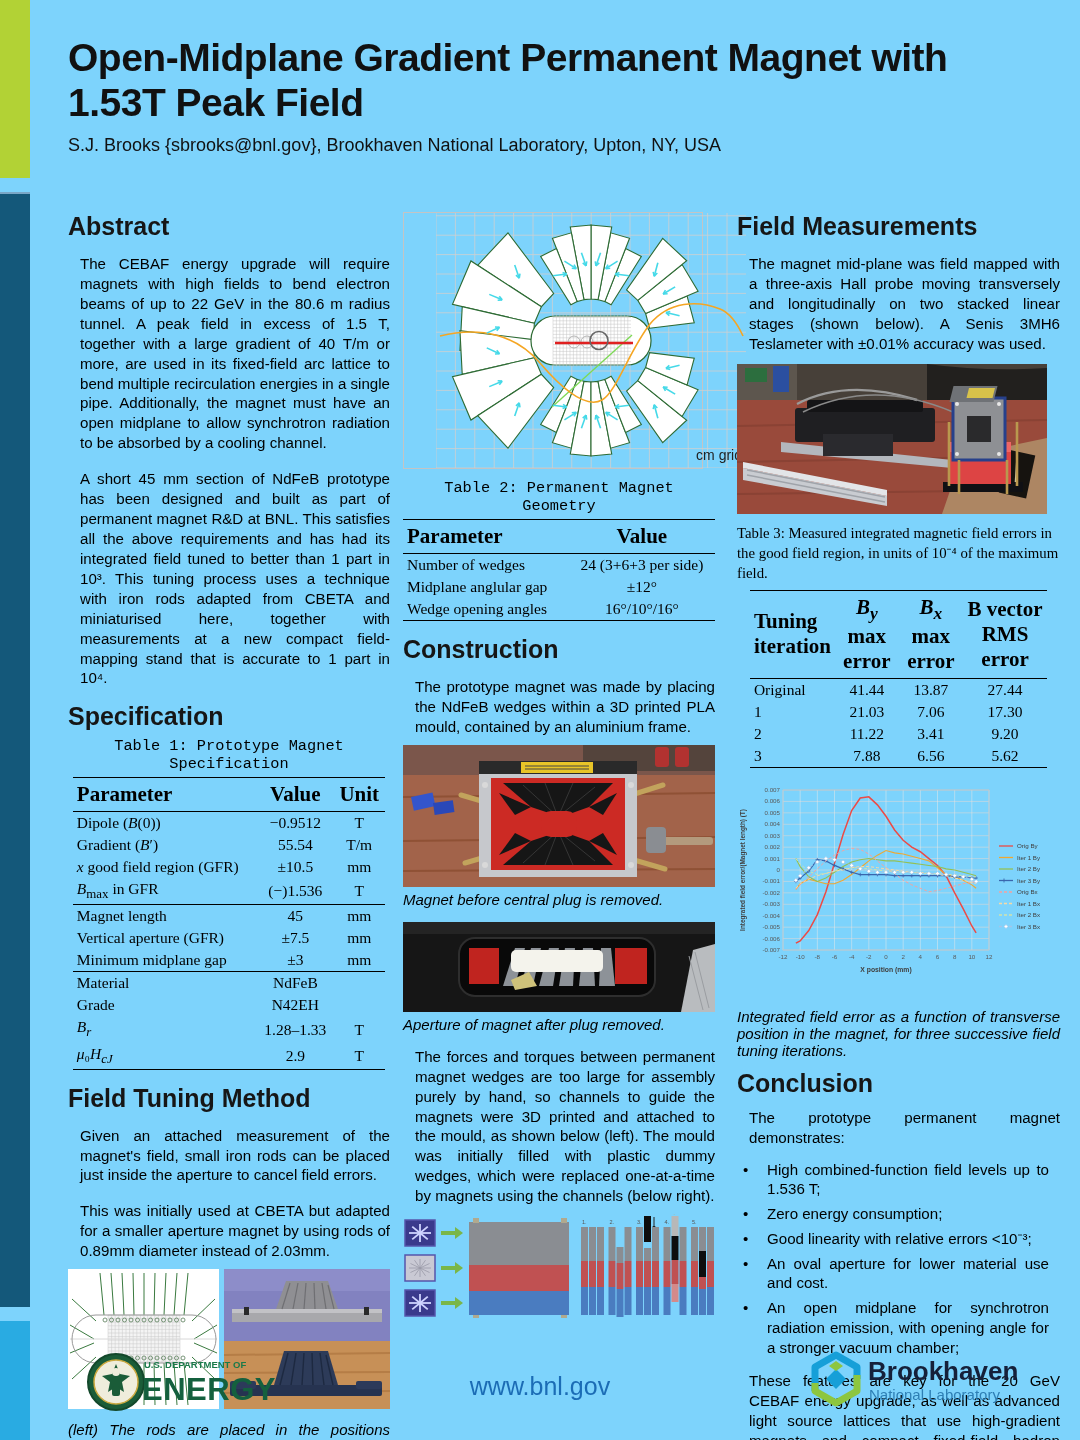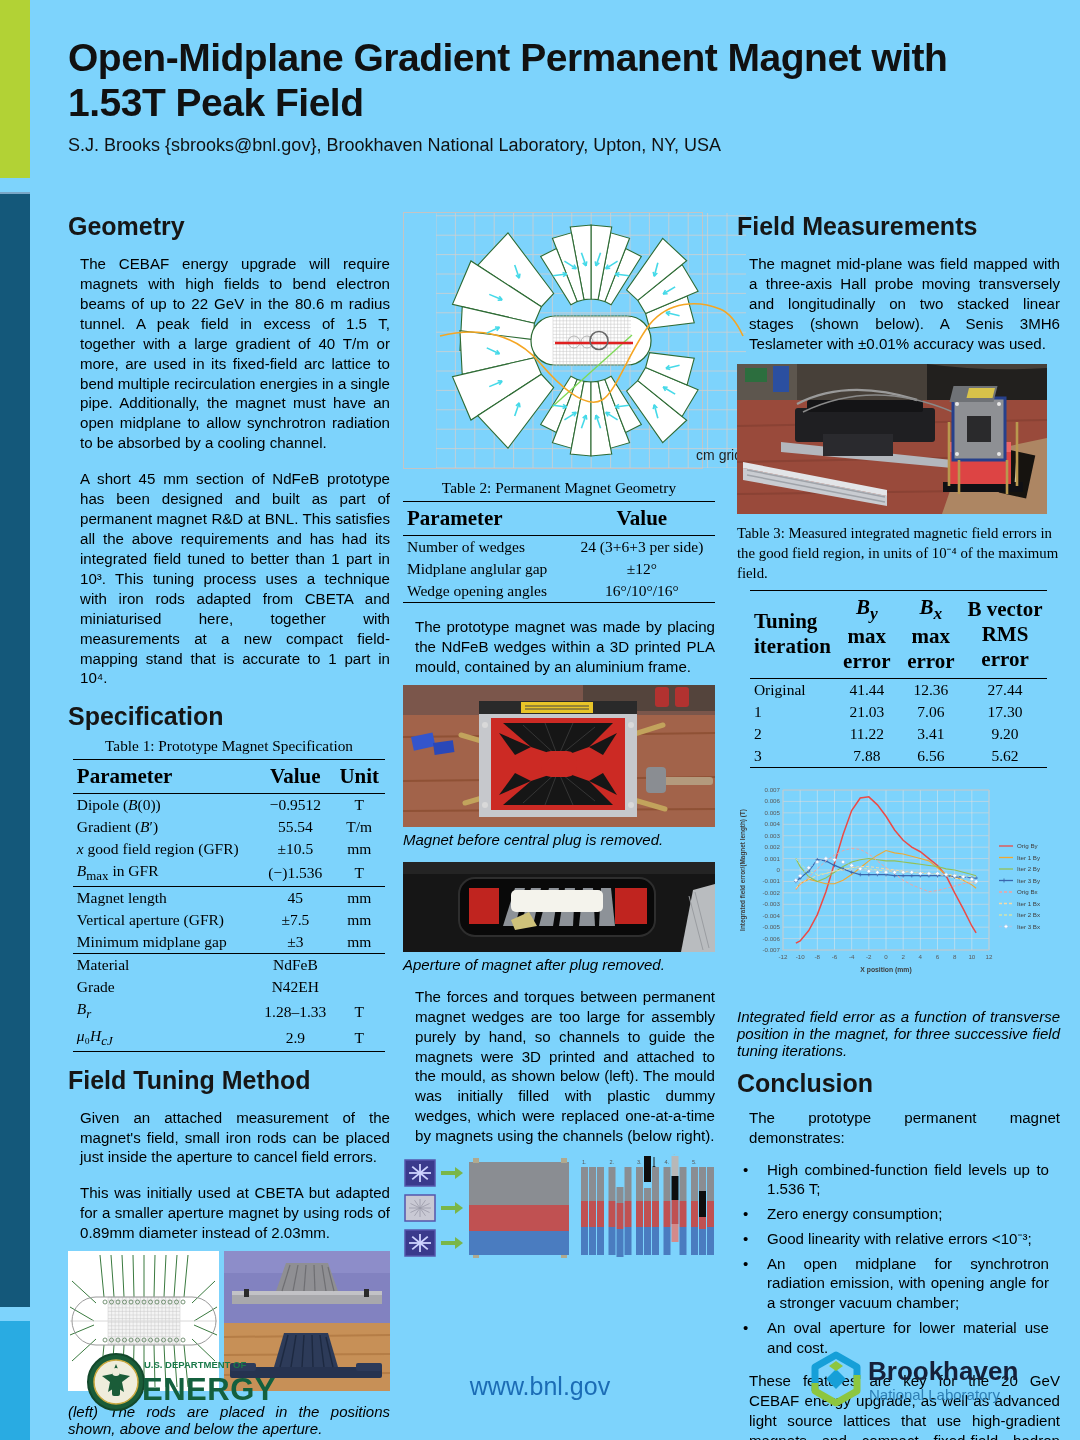--- a/index.html
+++ b/index.html
@@ -15,21 +15,21 @@
   .title{font-size:39px;font-weight:bold;line-height:1.15;color:#111;letter-spacing:-0.5px;}
   .author{font-size:18px;margin-top:9px;color:#111;}
   
   .col{position:absolute;top:212px;}
   .col-left{left:68px;width:322px;}
   .col-mid{left:403px;width:312px;}
   .col-right{left:737px;width:323px;}
   h2.sec{font-size:25px;font-weight:bold;margin:0 0 13px 0;color:#161616;}
   p.body{font-size:15.1px;line-height:1.32;text-align:justify;margin:0 0 16px 12px;}
   p.capt{font-size:15px;font-style:italic;text-align:justify;margin:4px 0 14px 0;}
-  .serifcap{font-family:Liberation Serif, serif;font-size:15.3px;text-align:center;margin:2px 0 4px 0;}
+  .serifcap{font-family:Liberation Mono, monospace;font-size:15.3px;text-align:center;margin:2px 0 4px 0;}
   .serifcap-l{font-family:"Liberation Serif",serif;font-size:14.8px;text-align:left;margin:10px 0 6px 0;line-height:1.35;}
   
   table.spec{border-collapse:collapse;font-family:"Liberation Serif",serif;margin:4px auto 14px;}
   table.spec th{font-weight:bold;padding:4px 4px;font-size:21px;}
   table.spec td{padding:2px 4px;font-size:15.5px;}
   table.spec thead tr{border-top:1.6px solid #000;border-bottom:1px solid #000;}
   table.spec tbody{border-bottom:1px solid #000;}
   table.spec tbody:last-child{border-bottom:1.6px solid #000;}
   table.spec .c{text-align:center;}
   table.spec .l{text-align:left;}
@@ -58,21 +58,21 @@
 
   <div class="header">
     <div class="title">
       <span>Open-Midplane Gradient Permanent Magnet with</span><br>
       <span>1.53T Peak Field</span>
     </div>
     <div class="author">S.J. Brooks {sbrooks@bnl.gov}, Brookhaven National Laboratory, Upton, NY, USA</div>
   </div>
 
   <div class="col col-left">
-    <h2 class="sec">Geometry</h2>
+    <h2 class="sec">Abstract</h2>
     <p class="body">The CEBAF energy upgrade will require magnets with high fields to bend electron beams of up to 22 GeV in the 80.6 m radius tunnel. A peak field in excess of 1.5 T, together with a large gradient of 40 T/m or more, are used in its fixed-field arc lattice to bend multiple recirculation energies in a single pipe. Additionally, the magnet must have an open midplane to allow synchrotron radiation to be absorbed by a cooling channel.</p>
     <p class="body" style="margin-bottom:14px">A short 45 mm section of NdFeB prototype has been designed and built as part of permanent magnet R&amp;D at BNL. This satisfies all the above requirements and has had its integrated field tuned to better than 1 part in 10³. This tuning process uses a technique with iron rods adapted from CBETA and miniaturised here, together with measurements at a new compact field-mapping stand that is accurate to 1 part in 10⁴.</p>
 
     <h2 class="sec" style="margin-bottom:6px">Specification</h2>
     <div class="serifcap">Table 1: Prototype Magnet Specification</div>
     <table class="spec" style="width:97%" id="table1">
         <thead>
           <tr>
             <th class="l">Parameter</th>
             <th class="c">Value</th>
@@ -489,20 +489,21 @@
             <td class="l">Midplane anglular gap</td>
             <td class="c">±12°</td>
           </tr>
           <tr>
             <td class="l">Wedge opening angles</td>
             <td class="c">16°/10°/16°</td>
           </tr>
         </tbody>
       </table>
 
+    <h2 class="sec" style="margin-top:6px">Construction</h2>
     <p class="body" style="margin-bottom:8px">The prototype magnet was made by placing the NdFeB wedges within a 3D printed PLA mould, contained by an aluminium frame.</p>
 
     <div class="imgbox">
       <svg width="312" height="142" viewBox="0 0 312 142">
         <rect width="312" height="142" fill="#a2634a"></rect>
         <rect width="312" height="30" fill="#7b564b"></rect>
         <rect x="180" y="0" width="132" height="26" fill="#54443c"></rect>
         <rect x="252" y="2" width="14" height="20" fill="#b23230" rx="3"></rect>
           <rect x="272" y="2" width="14" height="20" fill="#b23230" rx="3"></rect>
         <g stroke="#8f5135" stroke-width="2">
@@ -762,21 +763,21 @@
             <th class="l">Tuning<br>iteration</th>
             <th class="c"><i>B</i><sub><i>y</i></sub> max<br>error</th>
             <th class="c"><i>B</i><sub><i>x</i></sub> max<br>error</th>
             <th class="c">B vector<br>RMS error</th>
           </tr>
         </thead>
         <tbody>
           <tr>
             <td class="l">Original</td>
             <td class="c">41.44</td>
-            <td class="c">12.36</td>
+            <td class="c">13.87</td>
             <td class="c">27.44</td>
           </tr>
           <tr>
             <td class="l">1</td>
             <td class="c">21.03</td>
             <td class="c">7.06</td>
             <td class="c">17.30</td>
           </tr>
           <tr>
             <td class="l">2</td>
@@ -953,22 +954,22 @@
         </svg>
     </div>
     <p class="capt" style="margin-top:8px;margin-bottom:10px">Integrated field error as a function of transverse position in the magnet, for three successive field tuning iterations.</p>
 
     <h2 class="sec" style="margin-bottom:10px">Conclusion</h2>
     <p class="body" style="margin-bottom:12px">The prototype permanent magnet demonstrates:</p>
     <ul class="concl" id="bullets">
         <li>High combined-function field levels up to 1.536 T;</li>
         <li>Zero energy consumption;</li>
         <li>Good linearity with relative errors &lt;10⁻³;</li>
+        <li>An oval aperture for lower material use and cost.</li>
         <li>An open midplane for synchrotron radiation emission, with opening angle for a stronger vacuum chamber;</li>
-        <li>An oval aperture for lower material use and cost.</li>
       </ul>
     <p class="body">These features are key for the 20 GeV CEBAF energy upgrade, as well as advanced light source lattices that use high-gradient magnets and compact fixed-field hadron therapy gantries using permanent magnets.</p>
   </div>
 
   <div class="doe">
     <svg width="190" height="64" viewBox="0 0 190 64">
       <circle cx="30" cy="32" r="28" fill="#1a5c38"></circle>
       <circle cx="30" cy="32" r="22" fill="#efeddc" stroke="#caa93f" stroke-width="1.5"></circle>
       <circle cx="30" cy="32" r="28" fill="none" stroke="#13482b" stroke-width="2"></circle>
       <g fill="#1a5c38">

